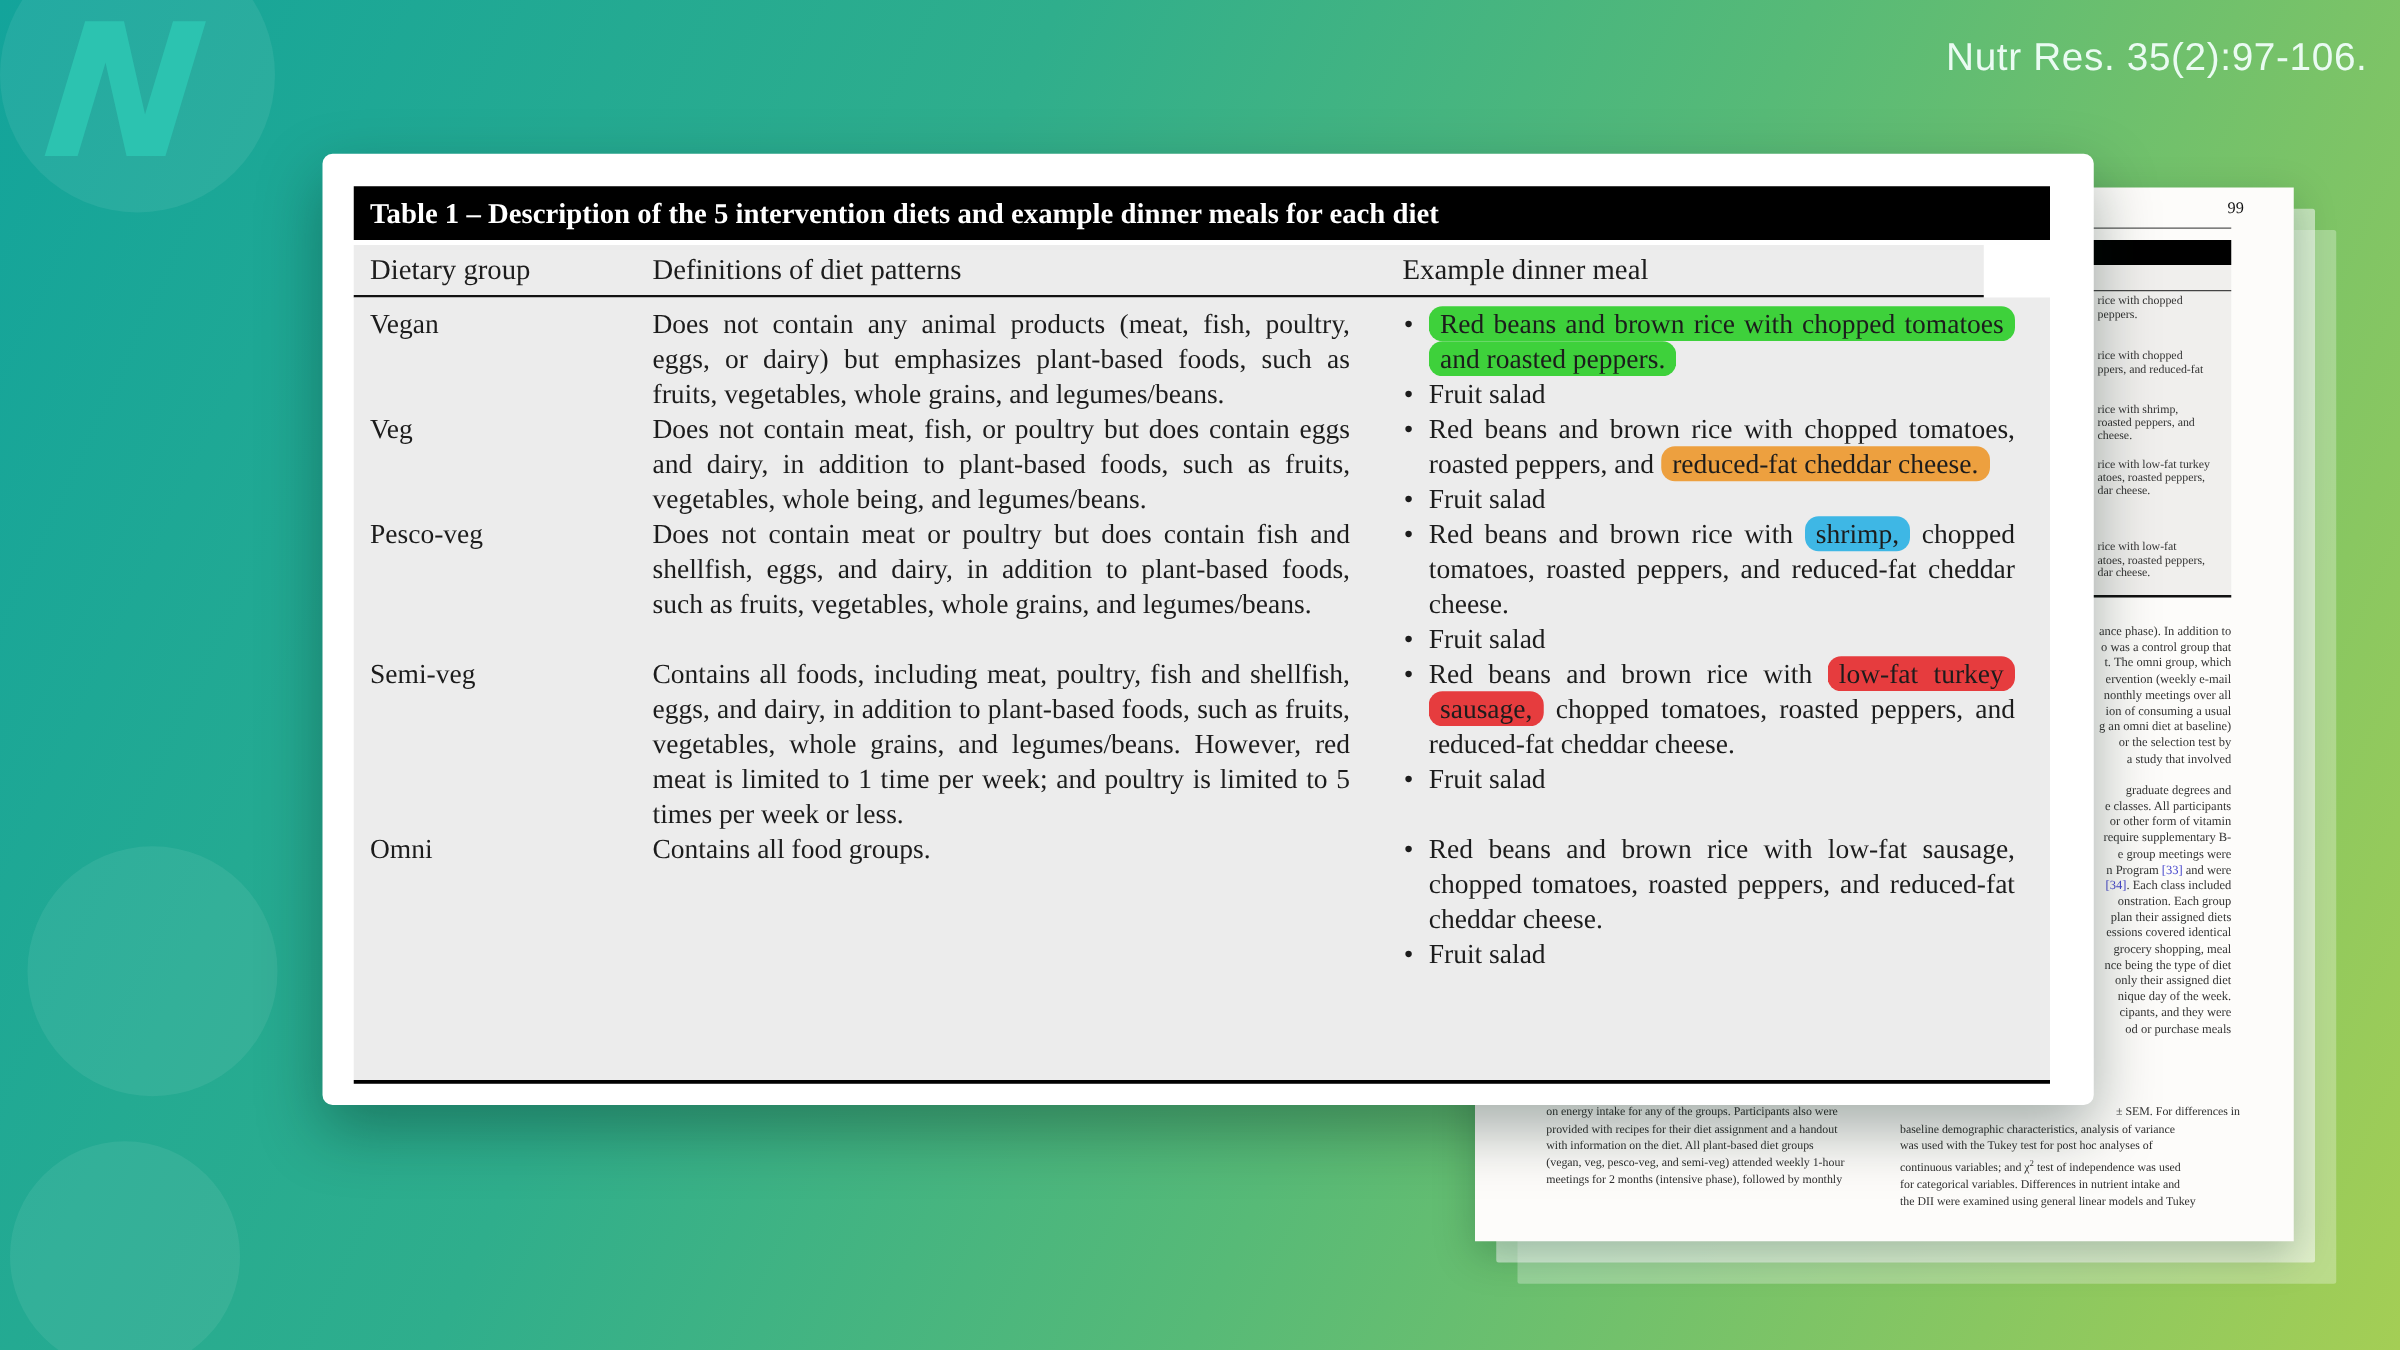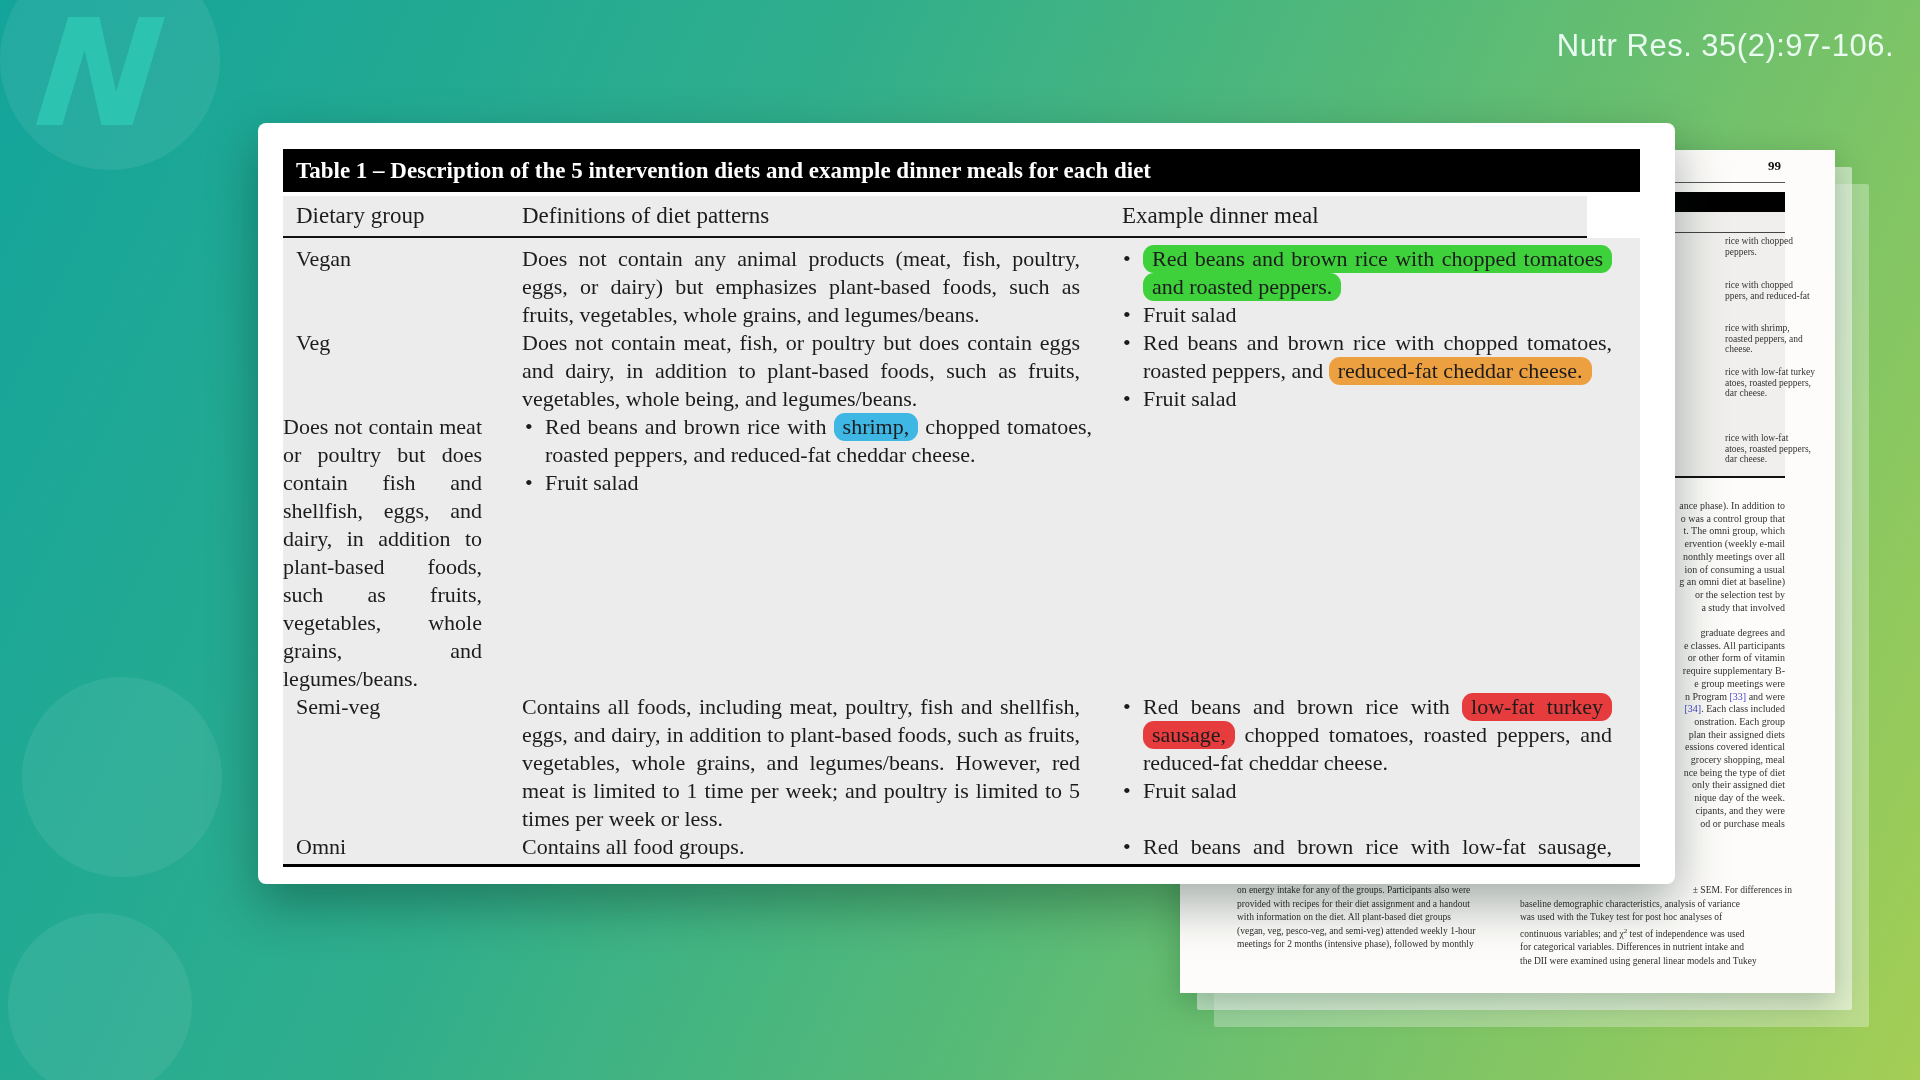--- a/index.html
+++ b/index.html
@@ -33,26 +33,26 @@
   }
 
   
   .page-b{position:absolute;left:1214px;top:184px;width:655px;height:843px;background:rgba(255,255,255,0.30);border-radius:2px;}
   .page-a{position:absolute;left:1197px;top:167px;width:655px;height:843px;background:rgba(255,255,255,0.55);border-radius:2px;}
   .paper{
     position:absolute;left:1180px;top:150px;width:655px;height:843px;
     background:#fdfcfa;box-shadow:0 10px 30px rgba(0,40,25,0.25);
     font-family:"Liberation Serif", serif;color:#2a2a2a;
   }
-  .paper-pageno{position:absolute;top:8px;right:54px;font-size:13px;font-weight:bold;color:#111;}
+  .paper-pageno{position:absolute;top:8px;right:40px;font-size:13px;font-weight:normal;color:#111;}
   .paper-rule{position:absolute;top:32px;left:40px;right:50px;height:1px;background:#555;}
   .paper-titlebar{position:absolute;top:42px;left:40px;right:50px;height:20px;background:var(--bar);}
   .paper-tablearea{position:absolute;top:62px;left:40px;right:50px;height:266px;background:#f0efed;border-bottom:2px solid #111;}
   .paper-tablearea .hdr-rule{position:absolute;top:20px;left:0;right:0;height:1px;background:#444;}
-  .paper-frag{position:absolute;left:498px;font-size:9.5px;line-height:10.5px;color:#333;white-space:nowrap;margin-left:47px;}
+  .paper-frag{position:absolute;left:498px;font-size:9.5px;line-height:10.5px;color:#333;white-space:nowrap;}
   .paper-paras{position:absolute;right:50px;width:200px;text-align:right;font-size:10px;color:#333;}
   .paper-paras .pline{line-height:12.7px;white-space:nowrap;}
   .ref-link{color:var(--link-blue);}
   .paper-bcol{position:absolute;font-size:9.5px;line-height:13.5px;color:#2e2e2e;text-align:justify;}
   .bl{left:57px;top:734px;width:270px;}
   .br{left:340px;top:734px;width:272px;}
   .paper-bcol .align-right{text-align:right;}
   sup{font-size:7px;}
 
   
@@ -214,20 +214,21 @@
             <span class="bullet">•</span>
             <span class="meal-text">Red beans and brown rice with chopped tomatoes, roasted peppers, and <span class="hl hl-orange">reduced-fat cheddar cheese.</span></span>
           </div>
           <div class="bullet-item">
             <span class="bullet">•</span>
             <span class="meal-text">Fruit salad</span>
           </div>
         </div>
       </div>
       <div class="trow">
+        <div class="cell group-cell">Pesco-veg</div>
         <div class="cell def-cell">Does not contain meat or poultry but does contain fish and shellfish, eggs, and dairy, in addition to plant-based foods, such as fruits, vegetables, whole grains, and legumes/beans.</div>
         <div class="cell meal-cell">
           <div class="bullet-item">
             <span class="bullet">•</span>
             <span class="meal-text">Red beans and brown rice with <span class="hl hl-blue">shrimp,</span> chopped tomatoes, roasted peppers, and reduced-fat cheddar cheese.</span>
           </div>
           <div class="bullet-item">
             <span class="bullet">•</span>
             <span class="meal-text">Fruit salad</span>
           </div>

